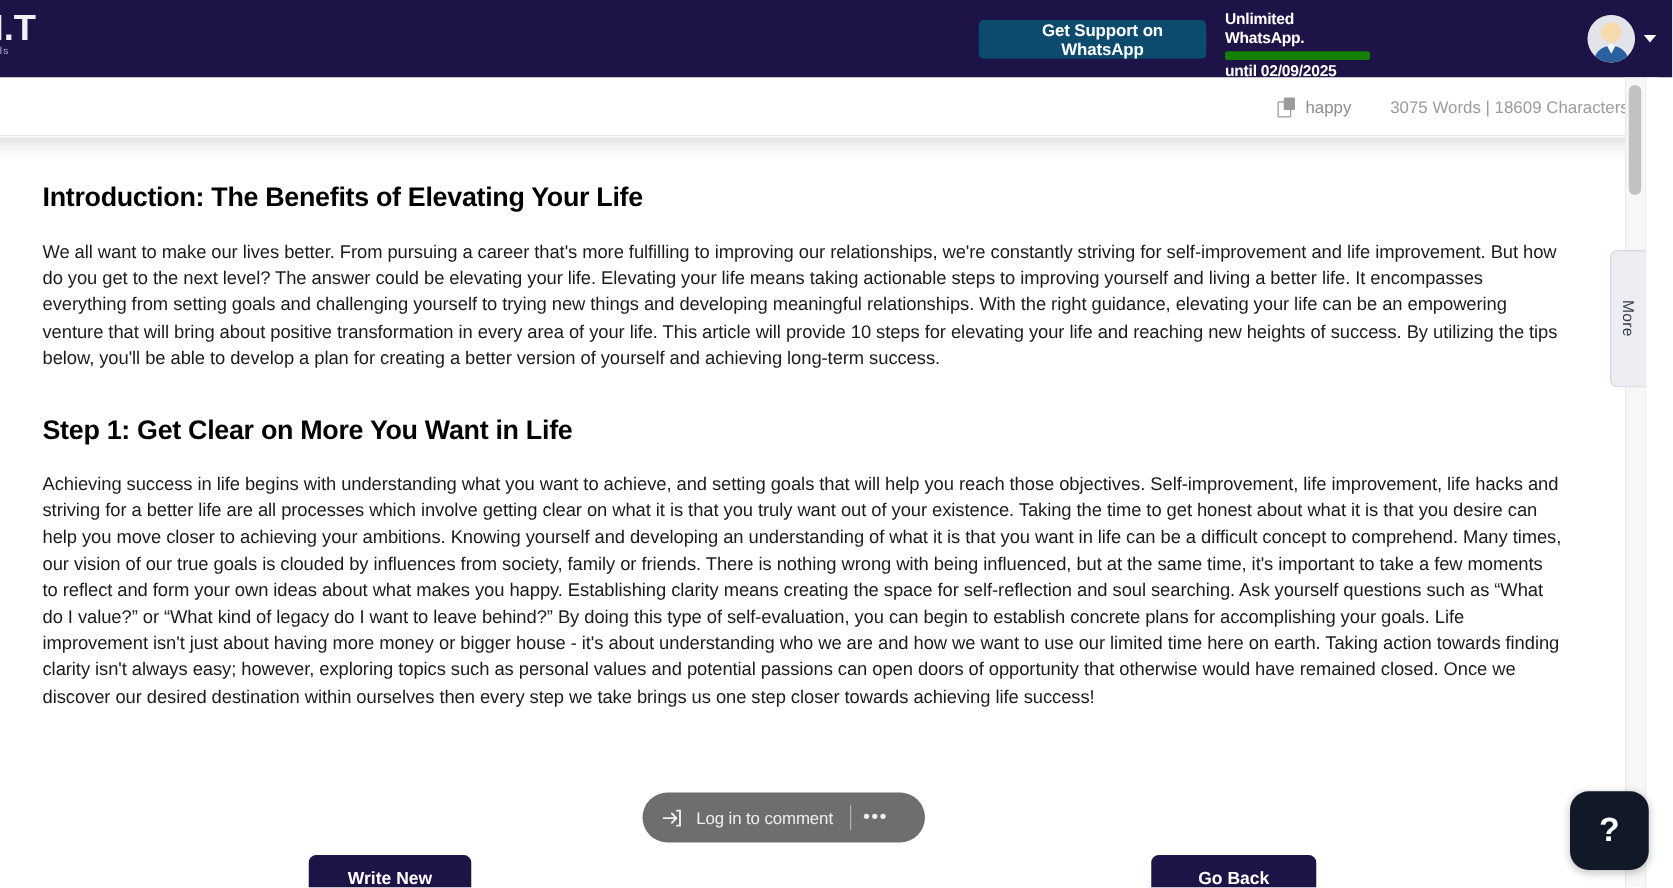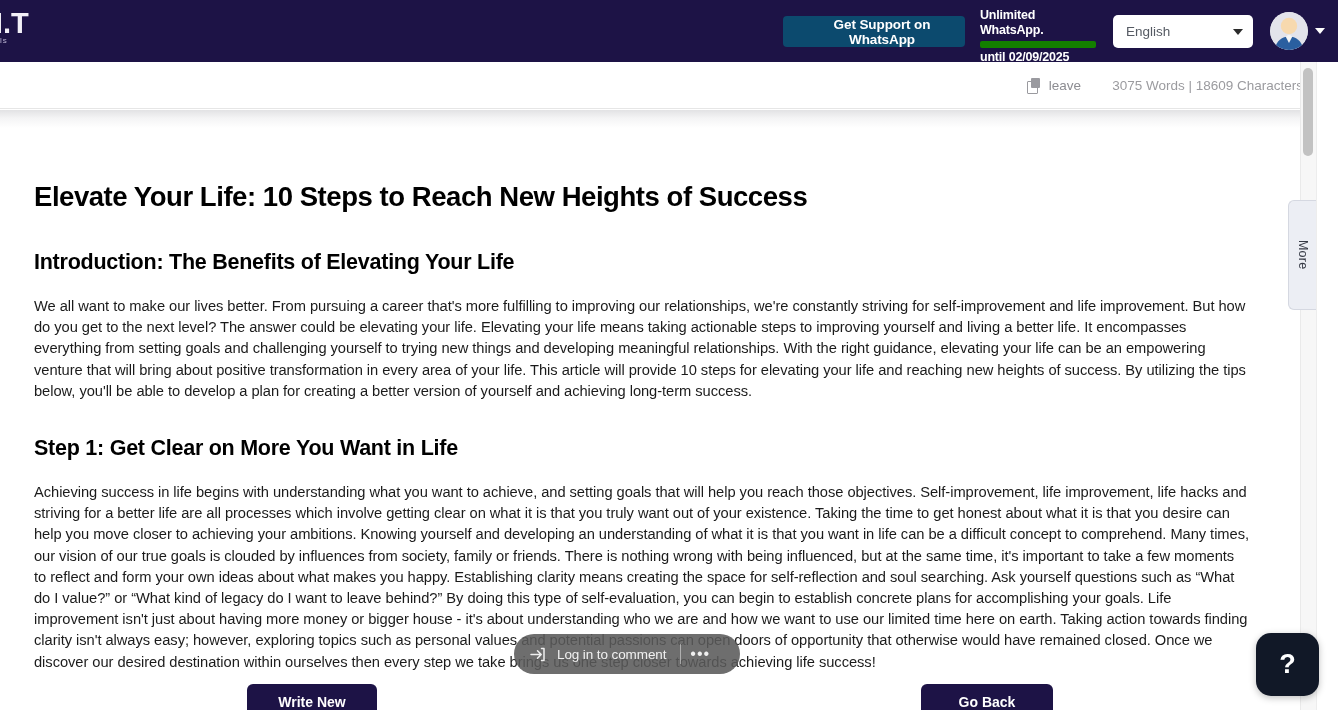--- a/index.html
+++ b/index.html
@@ -266,49 +266,44 @@
     </div>
 
     <button class="wa-btn">Get Support on WhatsApp</button>
 
     <div class="credits">
       <div class="credits-title">Unlimited WhatsApp.</div>
       <div class="credits-bar"></div>
       <div class="credits-until">until 02/09/2025</div>
     </div>
 
-    <div class="lang-select">
-      <span>English</span>
-      <span class="caret-dark"></span>
-    </div>
 
     <div class="avatar-wrap">
       <div class="avatar">
         <svg width="38" height="38" viewBox="0 0 38 38">
           <circle cx="19" cy="19" r="19" fill="#e3e3ea"></circle>
           <path d="M4.5 38 C6 28.5 12.5 24.5 19 24.5 C25.5 24.5 32 28.5 33.5 38 Z" fill="#2a5fa0"></path>
           <path d="M15.6 24.6 L19 31 L22.4 24.6 L19 22.6 Z" fill="#f4f4f4"></path>
           <circle cx="19" cy="14" r="8.2" fill="#f7d9ae"></circle>
         </svg>
       </div>
       <span class="caret-light"></span>
     </div>
   </div>
 
   <div class="metabar">
     <div class="copy-btn">
       <span class="copy-icon"></span>
-      <span>leave</span>
+      <span>happy</span>
     </div>
     <div class="wordcount">3075 Words | 18609 Characters</div>
   </div>
 
   <div class="doc">
     <div class="doc-inner">
-      <h1 class="title">Elevate Your Life: 10 Steps to Reach New Heights of Success</h1>
       <h2 class="subhead">Introduction: The Benefits of Elevating Your Life</h2>
       <p class="body">We all want to make our lives better. From pursuing a career that's more fulfilling to improving our relationships, we're constantly striving for self-improvement and life improvement. But how do you get to the next level? The answer could be elevating your life. Elevating your life means taking actionable steps to improving yourself and living a better life. It encompasses everything from setting goals and challenging yourself to trying new things and developing meaningful relationships. With the right guidance, elevating your life can be an empowering venture that will bring about positive transformation in every area of your life. This article will provide 10 steps for elevating your life and reaching new heights of success. By utilizing the tips below, you'll be able to develop a plan for creating a better version of yourself and achieving long-term success.</p>
       <h2 class="step">Step 1: Get Clear on More You Want in Life</h2>
       <p class="body">Achieving success in life begins with understanding what you want to achieve, and setting goals that will help you reach those objectives. Self-improvement, life improvement, life hacks and striving for a better life are all processes which involve getting clear on what it is that you truly want out of your existence. Taking the time to get honest about what it is that you desire can help you move closer to achieving your ambitions. Knowing yourself and developing an understanding of what it is that you want in life can be a difficult concept to comprehend. Many times, our vision of our true goals is clouded by influences from society, family or friends. There is nothing wrong with being influenced, but at the same time, it's important to take a few moments to reflect and form your own ideas about what makes you happy. Establishing clarity means creating the space for self-reflection and soul searching. Ask yourself questions such as “What do I value?” or “What kind of legacy do I want to leave behind?” By doing this type of self-evaluation, you can begin to establish concrete plans for accomplishing your goals. Life improvement isn't just about having more money or bigger house - it's about understanding who we are and how we want to use our limited time here on earth. Taking action towards finding clarity isn't always easy; however, exploring topics such as personal values and potential passions can open doors of opportunity that otherwise would have remained closed. Once we discover our desired destination within ourselves then every step we take brings us one step closer towards achieving life success!</p>
     </div>
   </div>
 
   <div class="content-shadow"></div>
 
 

